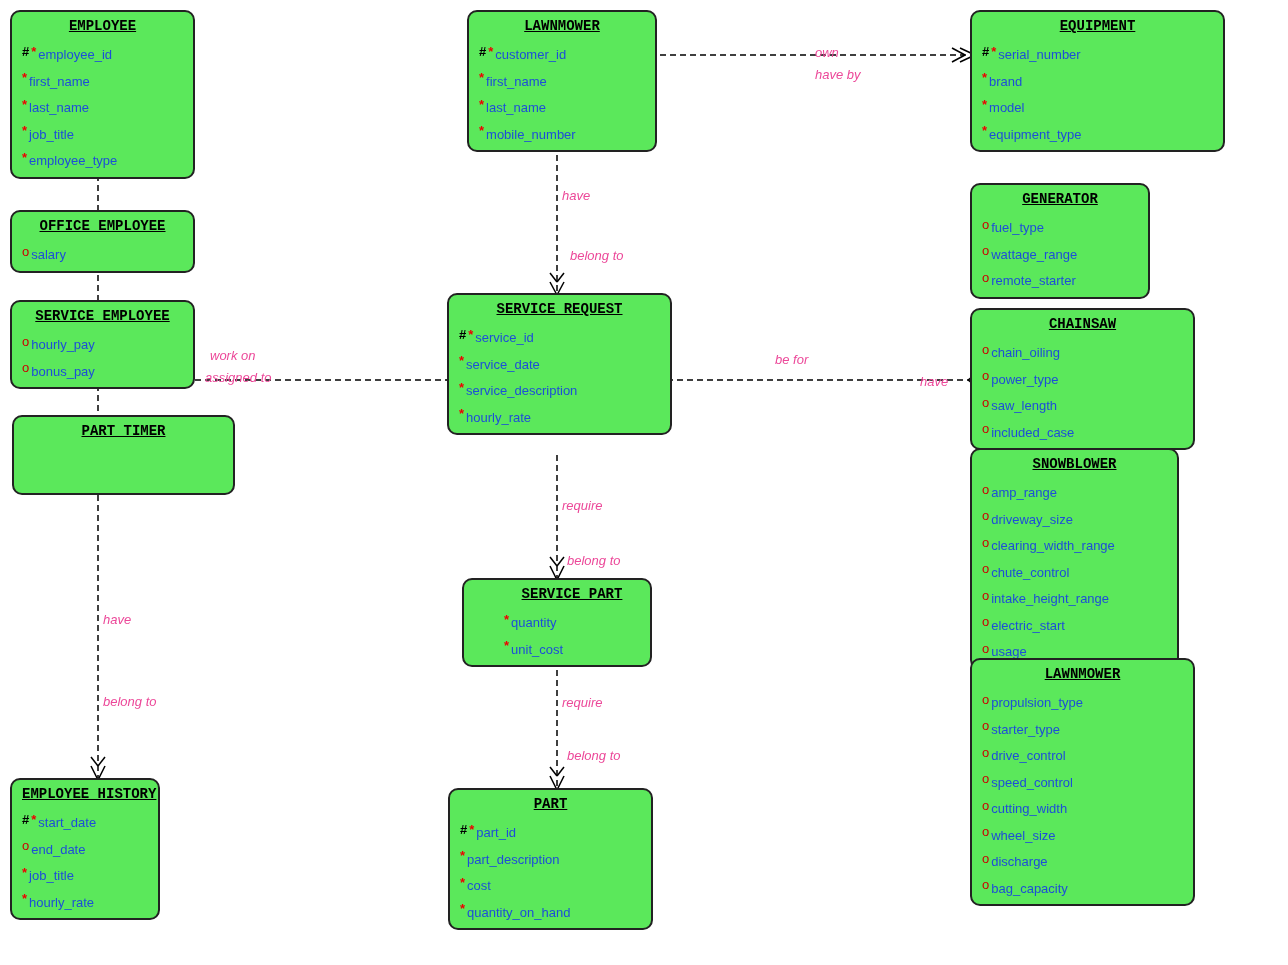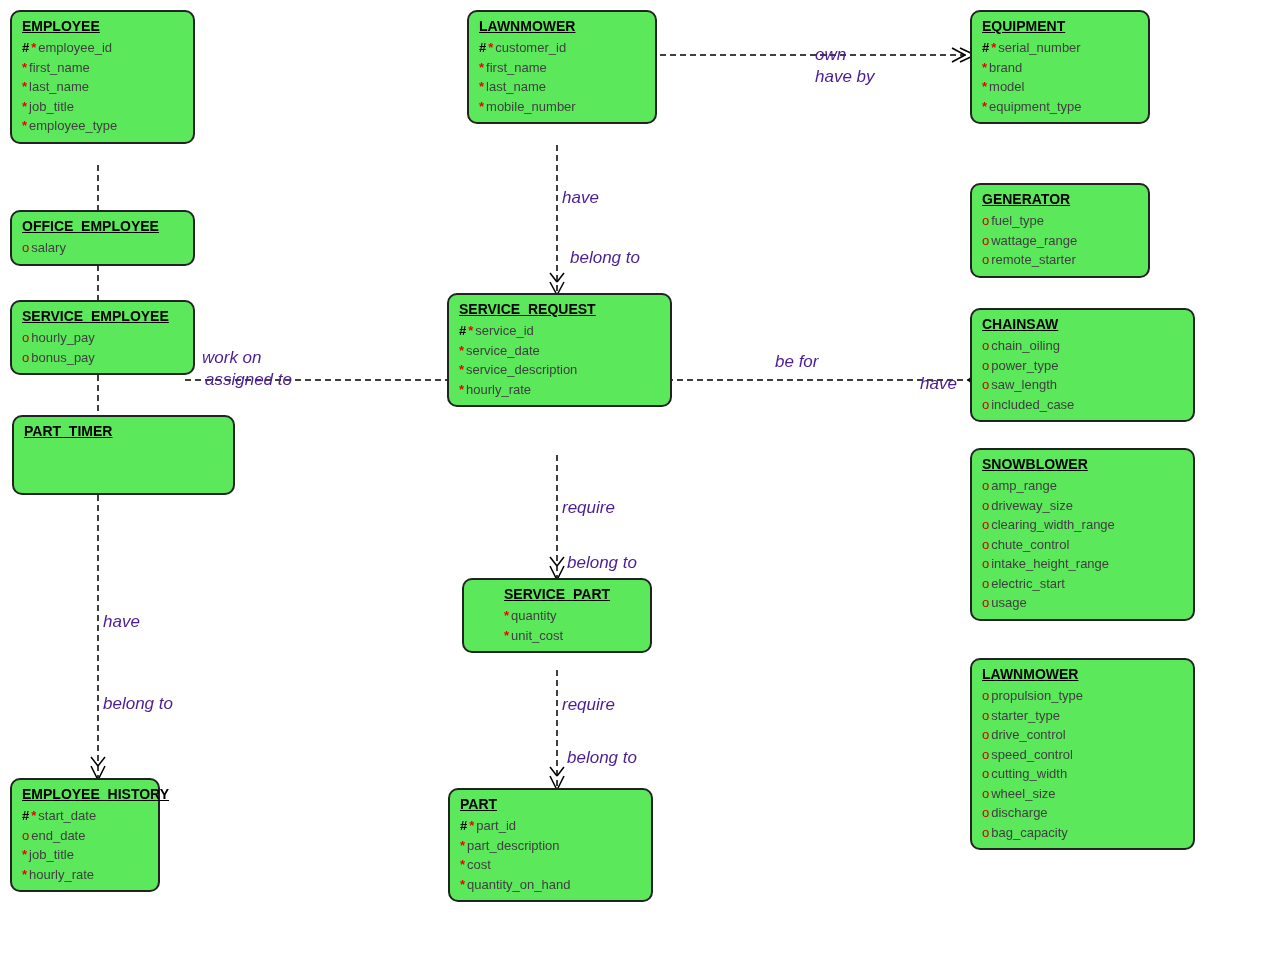--- a/index.html
+++ b/index.html
@@ -16,47 +16,49 @@
       position: absolute;
       background: #5be85b;
       border: 2px solid #222;
       border-radius: 10px;
       padding: 6px 10px;
       min-width: 150px;
     }
     .entity-title {
       font-weight: bold;
       font-size: 14px;
-      text-align: left;
+      text-align: center;
       margin-bottom: 4px;
       text-decoration: underline;
+      font-family: Liberation Mono, monospace;
     }
     .attr-line {
       display: flex;
       align-items: center;
       gap: 2px;
       line-height: 1.5;
     }
     .pk-symbol {
       color: #000;
       font-weight: bold;
       font-size: 13px;
     }
     .mandatory {
       color: #e00;
       font-weight: bold;
     }
     .attr-name {
-      color: #404040;
+      color: #1d4ed8;
+      margin-top: 7px;
     }
     .rel-label {
       position: absolute;
       font-style: italic;
-      font-size: 17px;
-      color: #4c1d95;
+      font-size: 13px;
+      color: #ec4899;
     }
     svg.connectors {
       position: absolute;
       top: 0; left: 0;
       width: 1288px;
       height: 965px;
       pointer-events: none;
     }
   </style>
 </head>
@@ -114,21 +116,21 @@
   <line x1="91" y1="766" x2="98" y2="780" stroke="#000" stroke-width="1.5"></line>
   <line x1="105" y1="766" x2="98" y2="780" stroke="#000" stroke-width="1.5"></line>
   <line x1="91" y1="757" x2="98" y2="766" stroke="#000" stroke-width="1.5"></line>
   <line x1="105" y1="757" x2="98" y2="766" stroke="#000" stroke-width="1.5"></line>
 </svg>
 
 <div class="rel-label" style="left:815px; top:45px;">own</div>
 <div class="rel-label" style="left:815px; top:67px;">have by</div>
 <div class="rel-label" style="left:562px; top:188px;">have</div>
 <div class="rel-label" style="left:570px; top:248px;">belong to</div>
-<div class="rel-label" style="left:202px; top:348px;text-align:center;">work on</div>
+<div class="rel-label" style="left:210px; top:348px;text-align:center;">work on</div>
 <div class="rel-label" style="left:205px; top:370px;font-style:italic;">assigned to</div>
 <div class="rel-label" style="left:775px; top:352px;">be for</div>
 <div class="rel-label" style="left:920px; top:374px;">have</div>
 <div class="rel-label" style="left:562px; top:498px;">require</div>
 <div class="rel-label" style="left:567px; top:553px;">belong to</div>
 <div class="rel-label" style="left:562px; top:695px;">require</div>
 <div class="rel-label" style="left:567px; top:748px;">belong to</div>
 <div class="rel-label" style="left:103px; top:612px;">have</div>
 <div class="rel-label" style="left:103px; top:694px;">belong to</div>
 
@@ -270,21 +272,21 @@
   <div class="attr-line">
     <span class="mandatory">*</span>
     <span class="attr-name">cost</span>
   </div>
   <div class="attr-line">
     <span class="mandatory">*</span>
     <span class="attr-name">quantity_on_hand</span>
   </div>
 </div>
 
-<div class="entity-box" style="left:970px; top:10px; width:180px;">
+<div class="entity-box" style="left:970px; top:10px; width:255px;">
   <div class="entity-title">EQUIPMENT</div>
   <div class="attr-line">
     <span class="pk-symbol">#</span>
     <span class="mandatory">*</span>
     <span class="attr-name">serial_number</span>
   </div>
   <div class="attr-line">
     <span class="mandatory">*</span>
     <span class="attr-name">brand</span>
   </div>
@@ -327,21 +329,21 @@
   <div class="attr-line">
     <span style="color:#c00;">o</span>
     <span class="attr-name">saw_length</span>
   </div>
   <div class="attr-line">
     <span style="color:#c00;">o</span>
     <span class="attr-name">included_case</span>
   </div>
 </div>
 
-<div class="entity-box" style="left:970px; top:448px; width:225px;">
+<div class="entity-box" style="left:970px; top:448px; width:209px;">
   <div class="entity-title">SNOWBLOWER</div>
   <div class="attr-line">
     <span style="color:#c00;">o</span>
     <span class="attr-name">amp_range</span>
   </div>
   <div class="attr-line">
     <span style="color:#c00;">o</span>
     <span class="attr-name">driveway_size</span>
   </div>
   <div class="attr-line">

